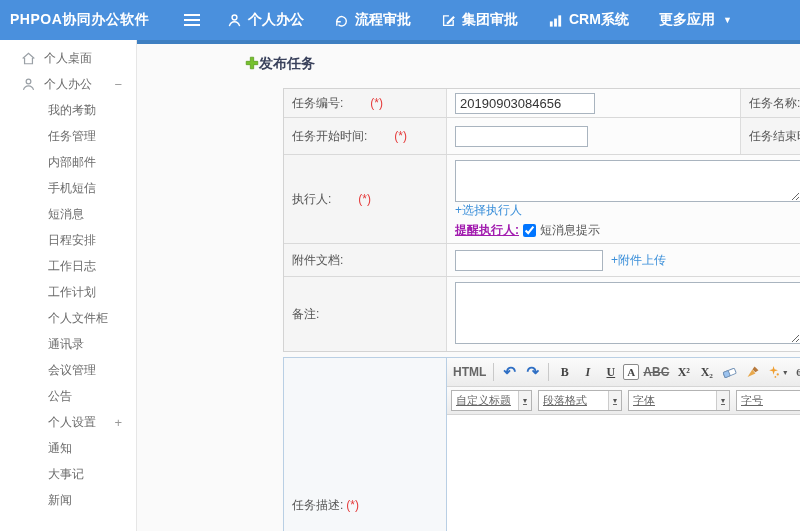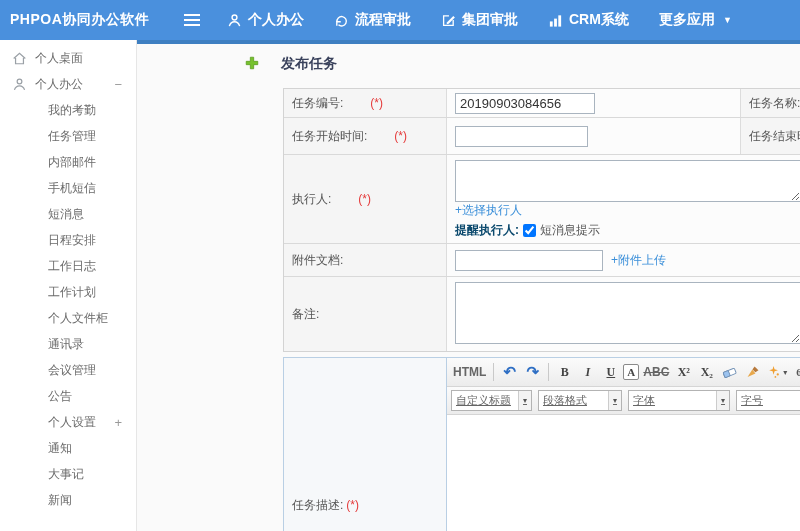--- a/index.html
+++ b/index.html
@@ -16,48 +16,48 @@
   .hamburger .bars::before { top:-5px; } .hamburger .bars::after { top:5px; }
   .nav { display:flex; align-items:center; gap:30px; font-size:14px; font-weight:bold; }
   .nav-item { display:flex; align-items:center; gap:6px; cursor:pointer; white-space:nowrap; }
   .nav-item .icn { display:flex; align-items:center; }
   .caret { font-size:9px; margin-left:2px; }
 
   
   .layout { display:flex; height:491px; }
   .sidebar { width:137px; background:#fff; border-right:1px solid #e6e6e6; padding-top:5px; flex:none; }
   .side-item { height:26px; display:flex; align-items:center; font-size:12px; color:#6b6b6b;
-    padding-left:12px; padding-right:14px; cursor:pointer; }
+    padding-left:21px; padding-right:14px; cursor:pointer; }
   .side-item .sicn { width:15px; margin-right:8px; display:flex; align-items:center; }
   .side-item.lvl1 { padding-left:48px; }
   .side-item .toggle { margin-left:auto; color:#999; font-size:13px; }
 
   .content { flex:1; background:#fafafa; border-top:4px solid var(--strip-blue); position:relative; overflow:hidden; }
-  .page-title { position:absolute; left:108px; top:11px; display:flex; align-items:center; gap:22px;
+  .page-title { position:absolute; left:108px; top:11px; display:flex; align-items:center; gap:0;
     font-size:14px; font-weight:bold; color:var(--title-navy); }
 
   
   .form-wrap { position:absolute; left:146px; top:44px; width:914px; font-size:12px; color:#555; }
   .ftable { border:1px solid #d3d3d3; background:#fcfcfc; }
   .frow { display:flex; border-bottom:1px solid #d9d9d9; }
   .frow:last-child { border-bottom:none; }
   .cell { padding:4px 8px; display:flex; align-items:center; }
   .lbl { width:163px; background:#f5f5f5; border-right:1px solid #dcdcdc; flex:none;gap:24px; }
   .fld { border-right:1px solid #dcdcdc; }
   .w-f { width:294px; flex:none; }
   .fillcell { flex:1; border-right:none; }
   .stack { flex-direction:column; align-items:flex-start; justify-content:flex-start; padding-top:5px; }
   em.req { color:var(--required-red); font-style:normal; margin-left:3px; }
   .txt { border:1px solid #a9b4bf; height:21px; background:#fff; font-size:13px; padding:1px 4px;
     font-family:"Liberation Sans", sans-serif; color:#333; }
   textarea.area { border:1px solid #a9b4bf; background:#fff; width:346px; resize:both;
     font-family:"Liberation Sans", sans-serif; font-size:12px; }
   a.blue-link { color:var(--link-blue); text-decoration:none; font-size:12px; cursor:pointer; }
   .remind-line { display:flex; align-items:center; gap:4px; margin-top:3px; }
-  .remind-line b { color:#0c4a6e; }
+  .remind-line b { color:#a21caf;text-decoration:underline; }
   .inline-gap { display:flex; align-items:center; gap:8px; }
 
   
   .desc-section { margin-top:5px; border:1px solid #b9cfe4; display:flex; height:296px; background:#fff; }
   .desc-label { width:163px; flex:none; background:#f6f8fa; border-right:1px solid #b9cfe4;
     display:flex; align-items:center; padding:0 8px; }
   .editor { flex:1; display:flex; flex-direction:column; background:#fff; }
   .toolbar { display:flex; align-items:center; padding:2px 4px; gap:2px;
     background:linear-gradient(#fbfbfb,#ececec); border-bottom:1px solid #d5d5d5; height:29px; }
   .toolbar.second { height:28px; }

